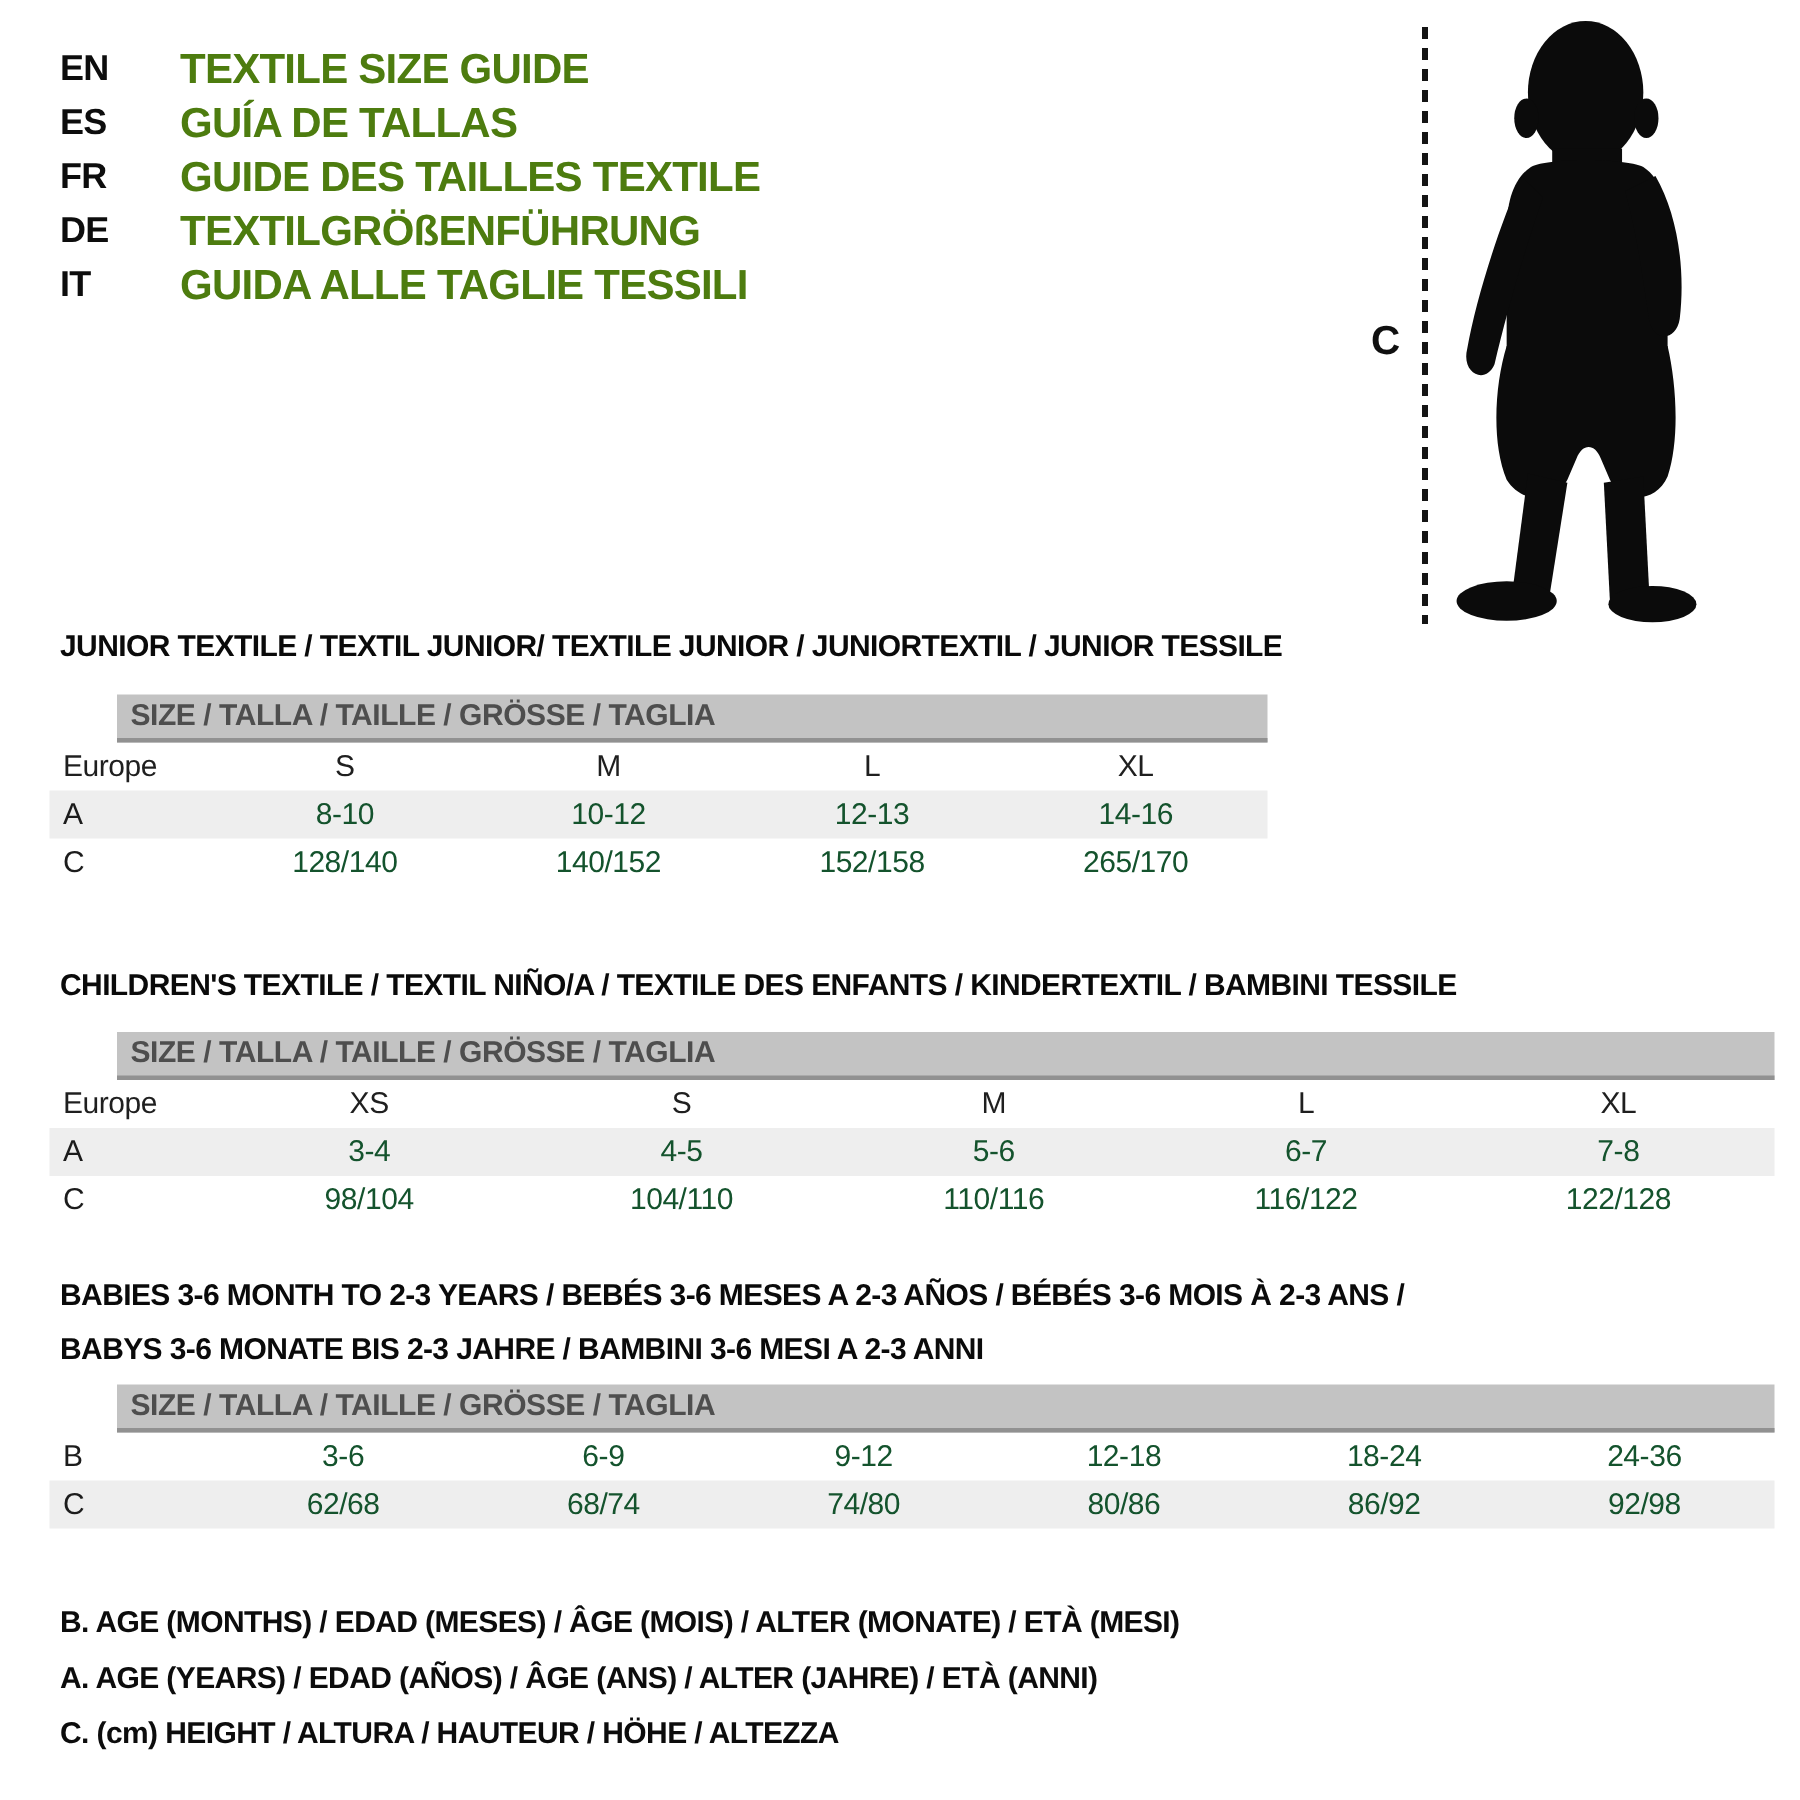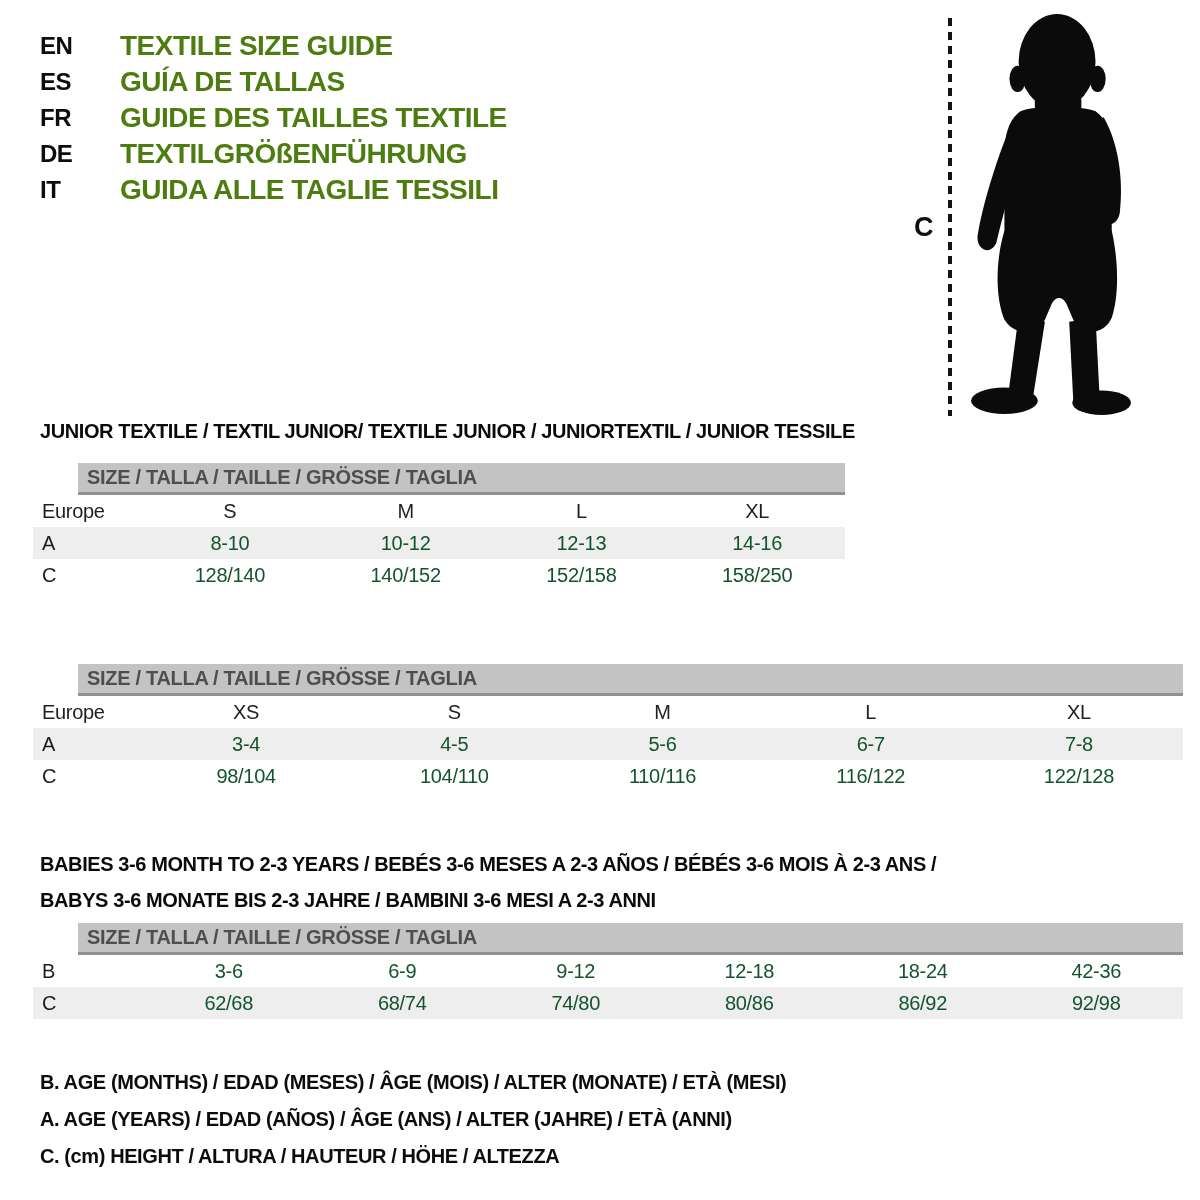--- a/index.html
+++ b/index.html
@@ -107,26 +107,29 @@
           <div class="cell">8-10</div>
           <div class="cell">10-12</div>
           <div class="cell">12-13</div>
           <div class="cell">14-16</div>
         </div>
         <div class="trow">
           <div class="cell label">C</div>
           <div class="cell">128/140</div>
           <div class="cell">140/152</div>
           <div class="cell">152/158</div>
-          <div class="cell">158/250</div>
+          <div class="cell">265/170</div>
         </div>
       </div>
   </section>
 
   <section class="table-section sec-children">
+    <div>
+        <div class="title-line">CHILDREN'S TEXTILE / TEXTIL NIÑO/A / TEXTILE DES ENFANTS / KINDERTEXTIL / BAMBINI TESSILE</div>
+      </div>
     <div class="size-bar">SIZE / TALLA / TAILLE / GRÖSSE / TAGLIA</div>
     <div>
         <div class="trow head">
           <div class="cell label">Europe</div>
           <div class="cell">XS</div>
           <div class="cell">S</div>
           <div class="cell">M</div>
           <div class="cell">L</div>
           <div class="cell">XL</div>
         </div>
@@ -156,21 +159,21 @@
       </div>
     <div class="size-bar">SIZE / TALLA / TAILLE / GRÖSSE / TAGLIA</div>
     <div>
         <div class="trow">
           <div class="cell label">B</div>
           <div class="cell">3-6</div>
           <div class="cell">6-9</div>
           <div class="cell">9-12</div>
           <div class="cell">12-18</div>
           <div class="cell">18-24</div>
-          <div class="cell">42-36</div>
+          <div class="cell">24-36</div>
         </div>
         <div class="trow shaded">
           <div class="cell label">C</div>
           <div class="cell">62/68</div>
           <div class="cell">68/74</div>
           <div class="cell">74/80</div>
           <div class="cell">80/86</div>
           <div class="cell">86/92</div>
           <div class="cell">92/98</div>
         </div>

